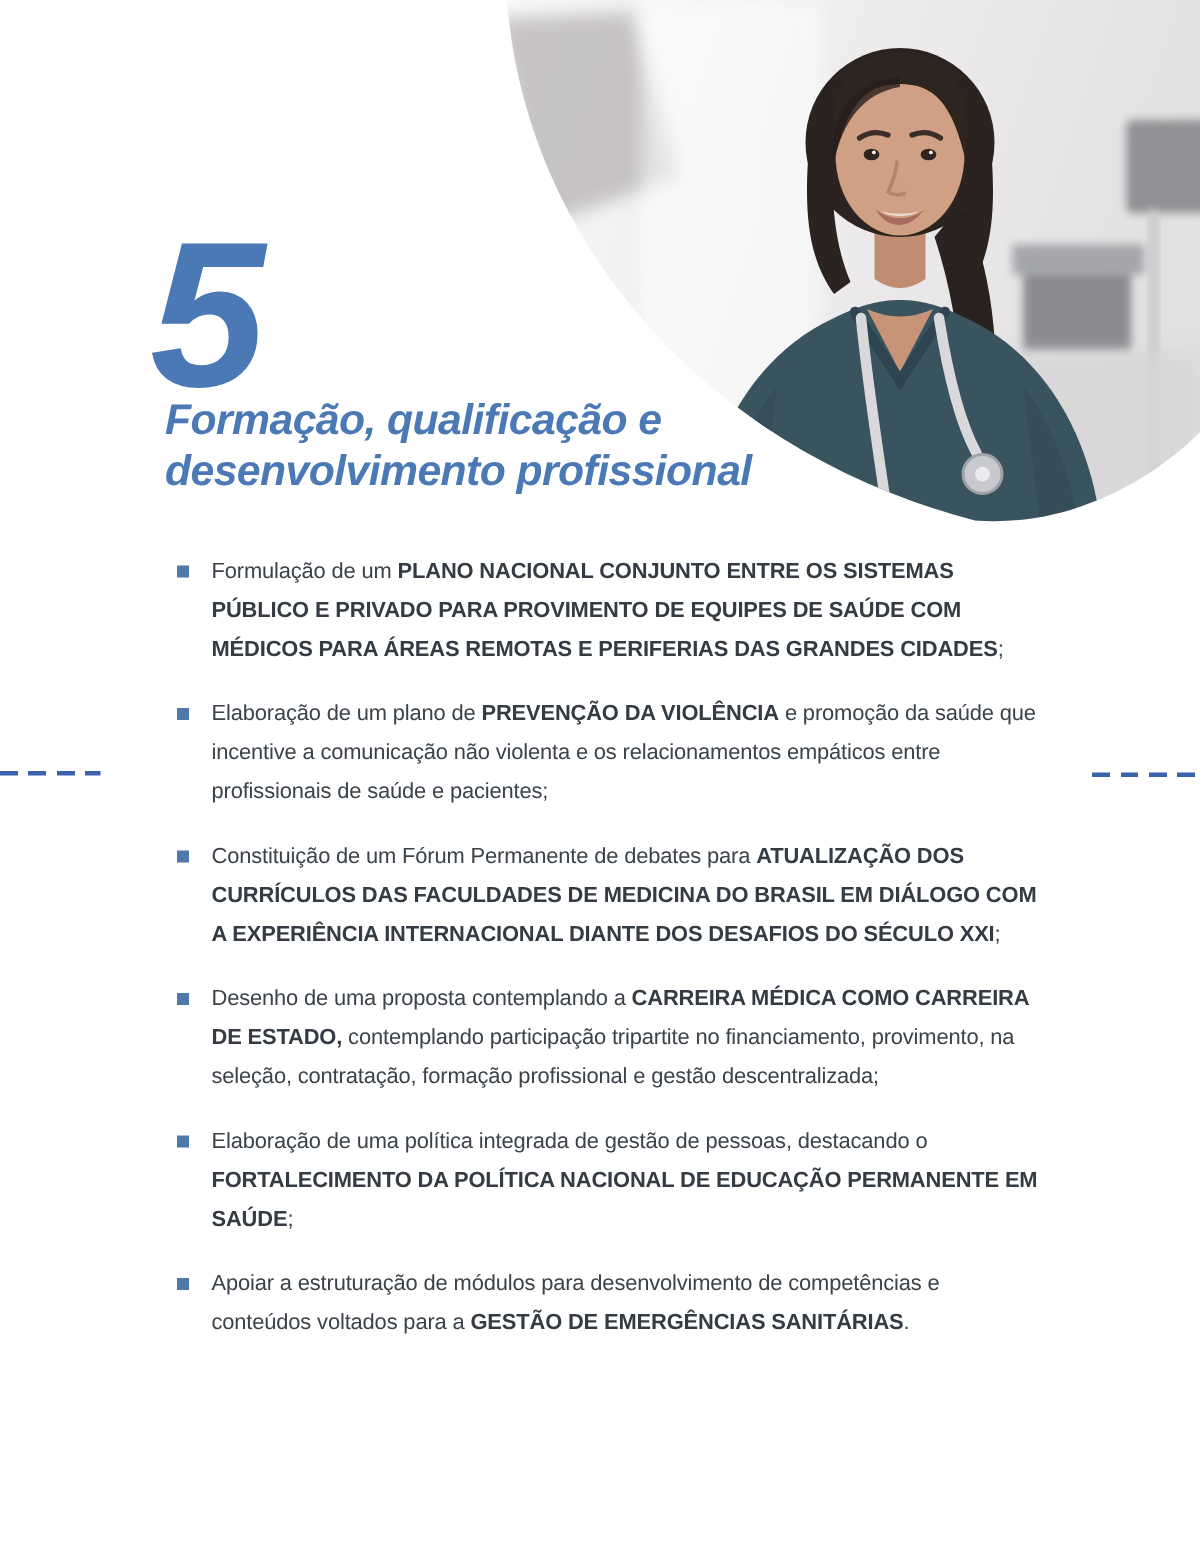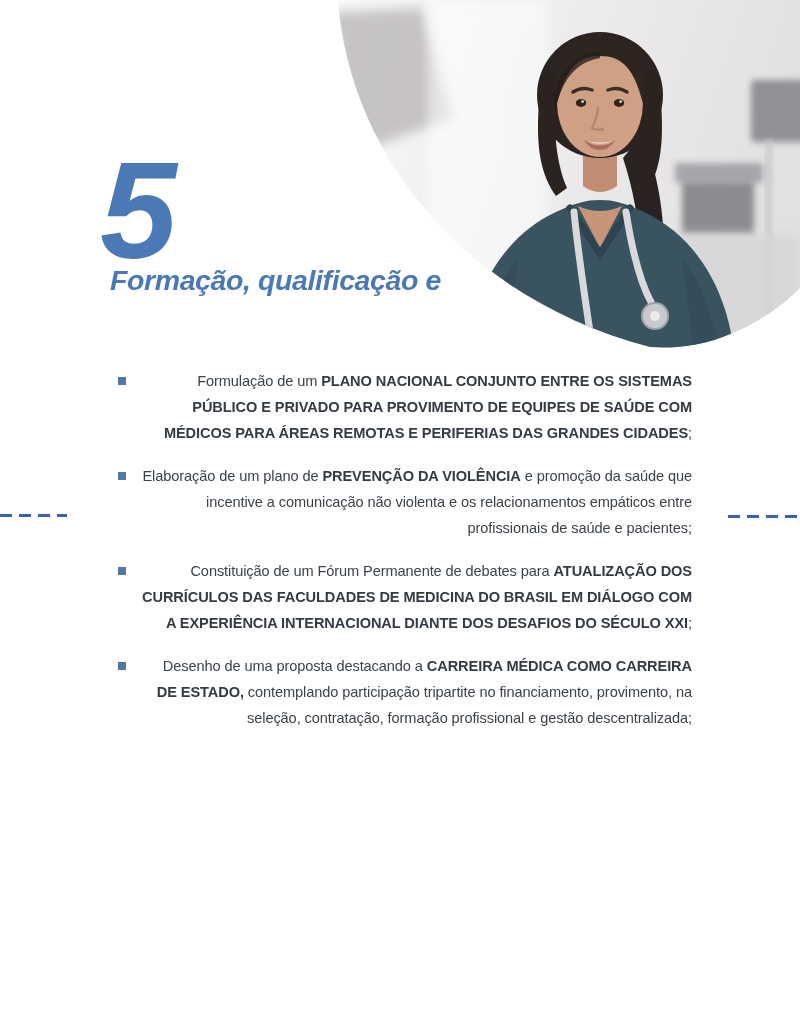--- a/index.html
+++ b/index.html
@@ -53,21 +53,20 @@
   .dash-left  { left: 0px;   top: 514px; width: 67px; }
   .dash-right { left: 728px; top: 515px; width: 72px; }
   .items {
     position: absolute;
     left: 118px;
     top: 368px;
     width: 574px;
     list-style: none;
     margin: 0;
     padding: 0;
-    text-align: right;
   }
   .bullet-item {
     position: relative;
     padding-left: 23px;
     margin-bottom: 17px;
     font-size: 14.6px;
     line-height: 26px;
     color: #3b4249;
     letter-spacing: -0.1px;
   }
@@ -151,20 +150,21 @@
       <path d="M296,212 C302,250 310,282 321,302" stroke="#d9d9db" stroke-width="7" fill="none" stroke-linecap="round"></path>
       <circle cx="325" cy="316" r="13" fill="#c7c9cc" stroke="#9fa3a8" stroke-width="2"></circle>
       <circle cx="325" cy="316" r="5" fill="#e9ebed"></circle>
     </g>
   </svg>
 
   <div class="section-number">5</div>
 
   <div class="section-title">
     <div>Formação, qualificação e</div>
+    <div>desenvolvimento profissional</div>
   </div>
 
   <div class="dash-line dash-left"></div>
   <div class="dash-line dash-right"></div>
 
   <ul class="items">
     <li class="bullet-item">
       <span class="bullet-square"></span>
       <span class="bullet-text"><span>Formulação de um </span><strong>PLANO NACIONAL CONJUNTO ENTRE OS SISTEMAS PÚBLICO E PRIVADO PARA PROVIMENTO DE EQUIPES DE SAÚDE COM MÉDICOS PARA ÁREAS REMOTAS E PERIFERIAS DAS GRANDES CIDADES</strong><span>;</span></span>
     </li>
@@ -174,20 +174,28 @@
       <span class="bullet-text"><span>Elaboração de um plano de </span><strong>PREVENÇÃO DA VIOLÊNCIA</strong><span> e promoção da saúde que incentive a comunicação não violenta e os relacionamentos empáticos entre profissionais de saúde e pacientes;</span></span>
     </li>
 
     <li class="bullet-item">
       <span class="bullet-square"></span>
       <span class="bullet-text"><span>Constituição de um Fórum Permanente de debates para </span><strong>ATUALIZAÇÃO DOS CURRÍCULOS DAS FACULDADES DE MEDICINA DO BRASIL EM DIÁLOGO COM A EXPERIÊNCIA INTERNACIONAL DIANTE DOS DESAFIOS DO SÉCULO XXI</strong><span>;</span></span>
     </li>
 
     <li class="bullet-item">
       <span class="bullet-square"></span>
-      <span class="bullet-text"><span>Desenho de uma proposta destacando a </span><strong>CARREIRA MÉDICA COMO CARREIRA DE ESTADO,</strong><span> contemplando participação tripartite no financiamento, provimento, na seleção, contratação, formação profissional e gestão descentralizada;</span></span>
-    </li>
-
-
-
+      <span class="bullet-text"><span>Desenho de uma proposta contemplando a </span><strong>CARREIRA MÉDICA COMO CARREIRA DE ESTADO,</strong><span> contemplando participação tripartite no financiamento, provimento, na seleção, contratação, formação profissional e gestão descentralizada;</span></span>
+    </li>
+
+    <li class="bullet-item">
+      <span class="bullet-square"></span>
+      <span class="bullet-text"><span>Elaboração de uma política integrada de gestão de pessoas, destacando o </span><strong>FORTALECIMENTO DA POLÍTICA NACIONAL DE EDUCAÇÃO PERMANENTE EM SAÚDE</strong><span>;</span></span>
+    </li>
+
+
+    <li class="bullet-item">
+      <span class="bullet-square"></span>
+      <span class="bullet-text"><span>Apoiar a estruturação de módulos para desenvolvimento de competências e conteúdos voltados para a </span><strong>GESTÃO DE EMERGÊNCIAS SANITÁRIAS</strong><span>.</span></span>
+    </li>
   </ul>
 
 </div>
 
 </body></html>

